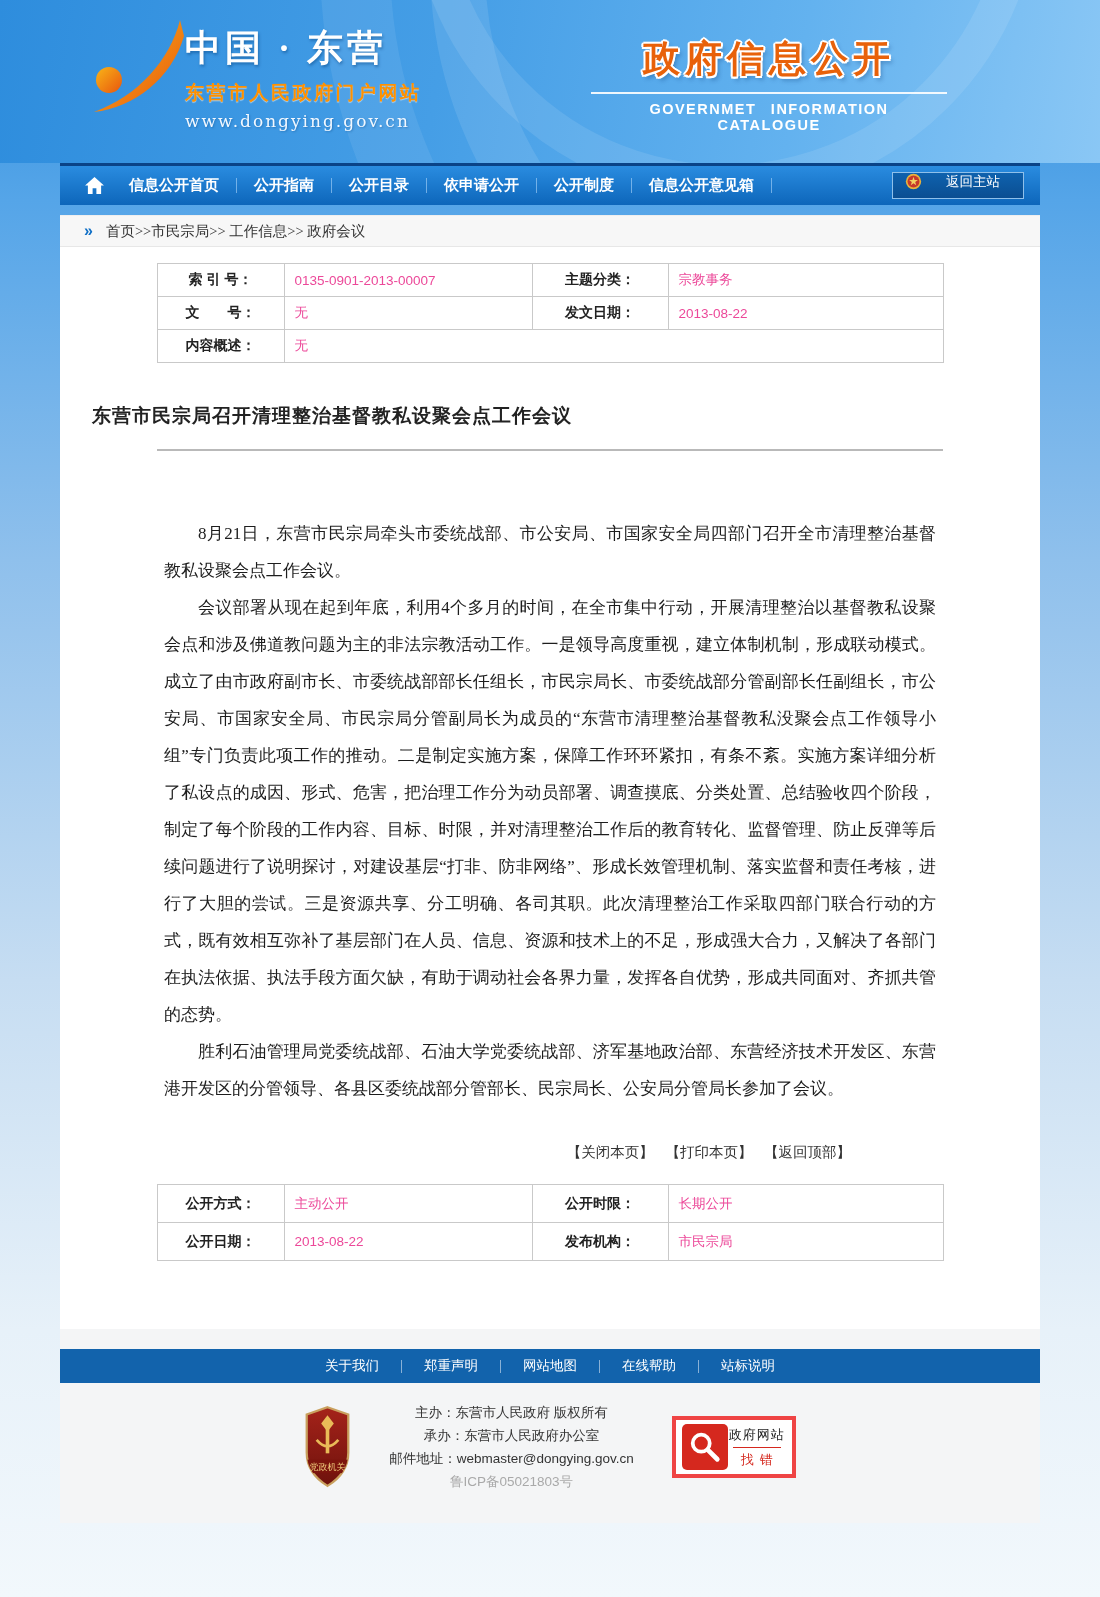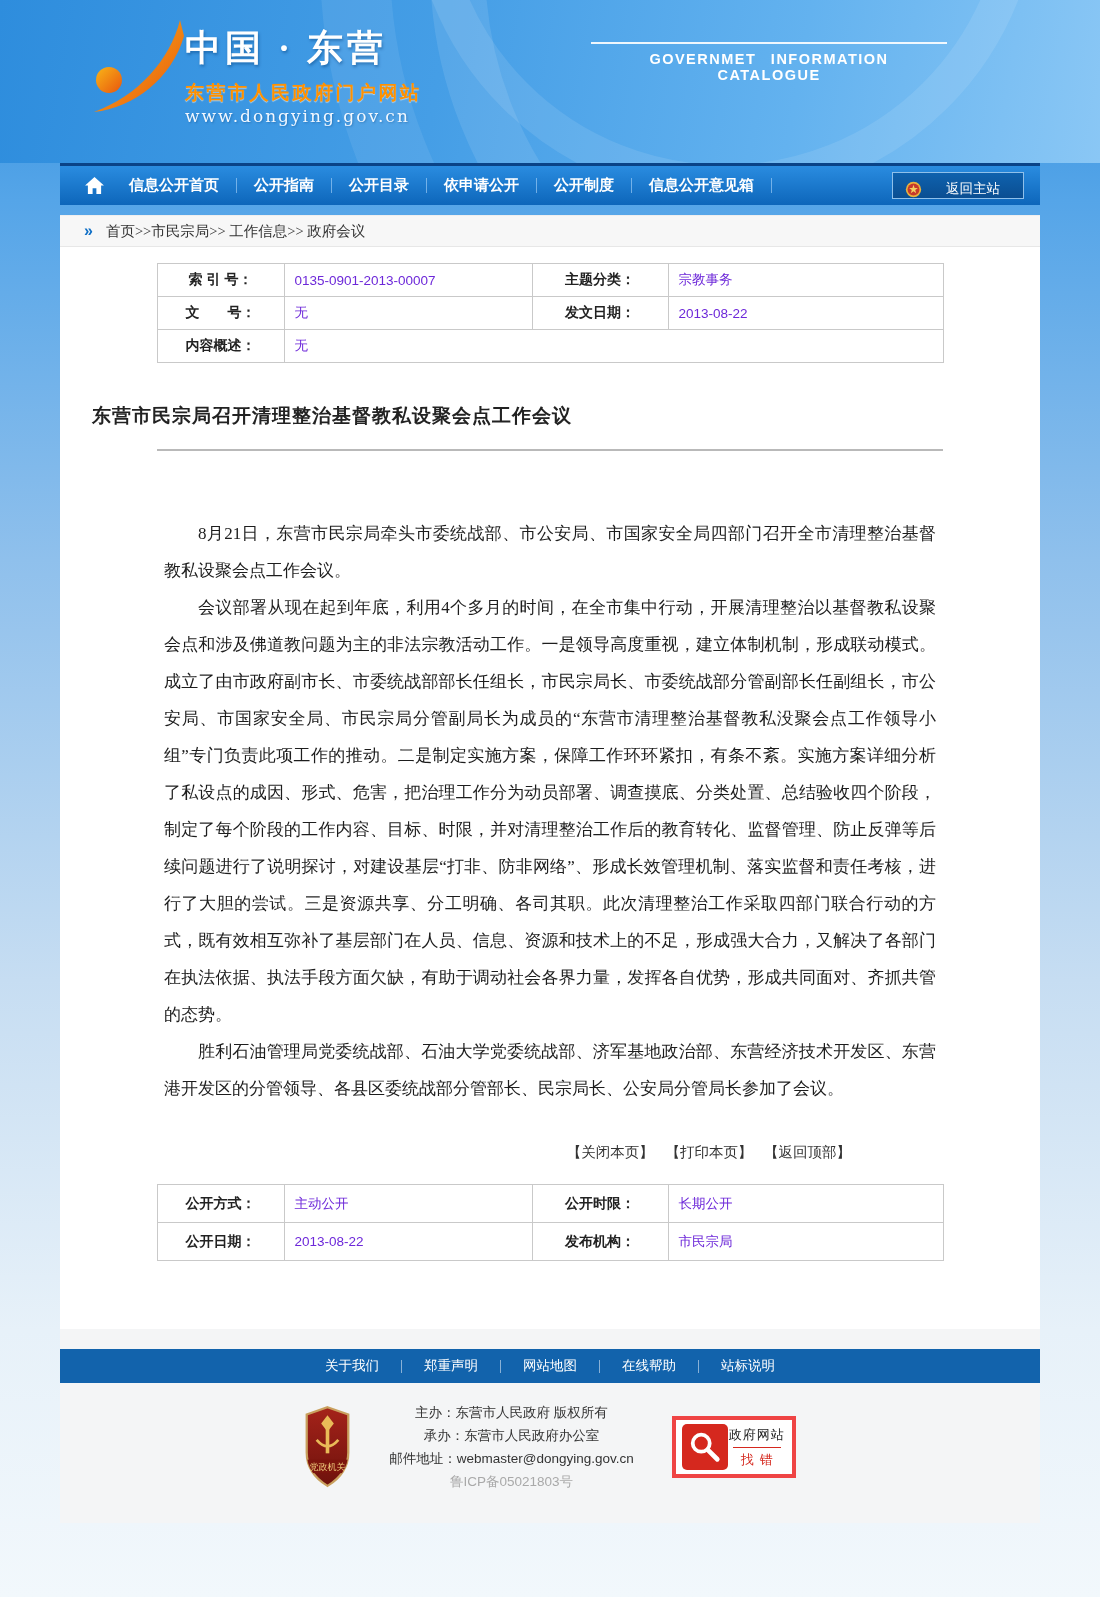--- a/index.html
+++ b/index.html
@@ -10,47 +10,47 @@
   
   .header{position:relative;height:163px;overflow:hidden;
     background:linear-gradient(100deg,#2e8ddd 0%,#459ee6 40%,#63b2ef 72%,#8ac7f5 100%);}
   .arc1{position:absolute;width:760px;height:760px;border-radius:50%;border:55px solid rgba(255,255,255,0.10);right:-200px;top:-470px;}
   .arc2{position:absolute;width:980px;height:980px;border-radius:50%;border:70px solid rgba(255,255,255,0.08);right:-340px;top:-600px;}
   .arc3{position:absolute;width:560px;height:560px;border-radius:50%;border:35px solid rgba(255,255,255,0.10);right:60px;top:-430px;}
   .logo{position:absolute;left:92px;top:18px;display:flex;align-items:flex-start;gap:1px;}
   .logo-text{padding-top:6px;}
   .site-name{font-family:"Liberation Serif",serif;font-weight:bold;font-size:36px;color:#fff;letter-spacing:4px;text-shadow:1px 2px 3px rgba(0,60,120,.45);}
   .site-sub{margin-top:7px;font-size:19px;font-weight:bold;color:#ff9100;letter-spacing:2.5px;text-shadow:0 1px 1px rgba(255,255,255,.55);}
-  .site-url{font-family:"DejaVu Serif",serif;font-size:17px;color:#f2f8ff;letter-spacing:2px;text-shadow:1px 1px 2px rgba(0,60,120,.35);}
+  .site-url{margin-top:5px;font-family:"DejaVu Serif",serif;font-size:17px;color:#f2f8ff;letter-spacing:2px;text-shadow:1px 1px 2px rgba(0,60,120,.35);}
   .banner{position:absolute;right:153px;top:34px;width:356px;text-align:center;}
   .banner-title{font-size:37px;font-weight:bold;letter-spacing:5px;color:#e8610a;
     text-shadow:2px 0 0 #fff,-2px 0 0 #fff,0 2px 0 #fff,0 -2px 0 #fff,1.5px 1.5px 0 #fff,-1.5px -1.5px 0 #fff,1.5px -1.5px 0 #fff,-1.5px 1.5px 0 #fff,3px 4px 4px rgba(0,50,110,.35);}
   .banner-line{height:2px;background:rgba(255,255,255,.9);margin:8px 0 7px;}
   .banner-sub{font-size:14.5px;font-weight:bold;color:#fff;letter-spacing:1.5px;word-spacing:9px;}
 
   
   .navbar{margin:0 60px;height:42px;border-top:3px solid #0a4387;
     background:linear-gradient(#2a8ce0,#0d66ba);display:flex;align-items:center;padding-left:16px;box-sizing:border-box;}
   .home-btn{width:36px;display:flex;justify-content:center;cursor:pointer;}
   .nav-item{color:#fff;font-size:15px;font-weight:bold;padding:0 17px;cursor:pointer;white-space:nowrap;}
   .nav-sep{width:1px;height:15px;background:rgba(185,222,255,.55);}
   .return-btn{margin-left:auto;margin-right:16px;width:132px;height:27px;border:1px solid #8fc0ea;
-    background:linear-gradient(#0f62ae,#0a4e92);display:flex;align-items:flex-end;gap:24px;padding-left:12px;box-sizing:border-box;cursor:pointer;}
+    background:linear-gradient(#0f62ae,#0a4e92);display:flex;align-items:flex-start;gap:24px;padding-left:12px;box-sizing:border-box;cursor:pointer;}
   .return-btn span{color:#fff;font-size:13.5px;}
 
   
   .content{margin:0 60px;background:#fff;padding-bottom:68px;}
   .breadcrumb{margin-top:10px;height:32px;background:#f7f7f7;border-top:1px solid #efefef;border-bottom:1px solid #e7e7e7;
     display:flex;align-items:center;padding-left:24px;box-sizing:border-box;font-family:"Liberation Serif",serif;font-size:14.5px;color:#333;}
   .bc-icon{color:#0f6fc6;font-weight:bold;font-size:16px;margin-right:14px;letter-spacing:-1px;font-family:"Liberation Sans",sans-serif;}
 
   .info-table{width:786px;margin:16px auto 0;border-collapse:collapse;table-layout:fixed;}
   .info-table td{border:1px solid #c9c9c9;font-size:13.5px;overflow:hidden;}
   .info-table .lbl{font-weight:bold;color:#222;text-align:center;font-size:14px;white-space:pre;}
-  .info-table .val{color:#6d28d9;padding-left:10px;}
+  .info-table .val{color:#ec4899;padding-left:10px;}
   .meta tr{height:33px;}
   .pub{margin-top:22px;}
   .pub tr{height:38px;}
 
   .art-title{margin:40px 0 0;font-family:"Liberation Serif",serif;font-size:19px;color:#222;font-weight:bold;letter-spacing:1px;padding-left:32px;}
   .title-divider{width:786px;margin:20px auto 0;border-top:2px solid #b9b9b9;}
   .art-body{width:772px;margin:64px auto 0;font-family:"Liberation Serif",serif;font-size:17px;line-height:37px;color:#1d1d1d;text-align:justify;}
   .art-body p{margin:0;text-indent:2em;}
   .actions{width:786px;margin:36px auto 0;box-sizing:border-box;padding-right:92px;text-align:right;
     font-family:"Liberation Serif",serif;font-size:14.5px;color:#333;}
@@ -94,20 +94,21 @@
         <path d="M88,2 C78,42 46,78 2,94 C42,90 80,60 92,18 Z" fill="url(#sw)"></path>
       </svg>
       <div class="logo-text">
         <div class="site-name">中国 · 东营</div>
         <div class="site-sub">东营市人民政府门户网站</div>
         <div class="site-url">www.dongying.gov.cn</div>
       </div>
     </div>
 
     <div class="banner">
+      <div class="banner-title">政府信息公开</div>
       <div class="banner-line"></div>
       <div class="banner-sub">GOVERNMET INFORMATION CATALOGUE</div>
     </div>
   </header>
 
   <nav class="navbar">
     <span class="home-btn">
       <svg width="19" height="17" viewBox="0 0 20 18">
           <path d="M10 0 L20 9 H17 V18 H12 V12 H8 V18 H3 V9 H0 Z" fill="#fff"></path>
         </svg>

